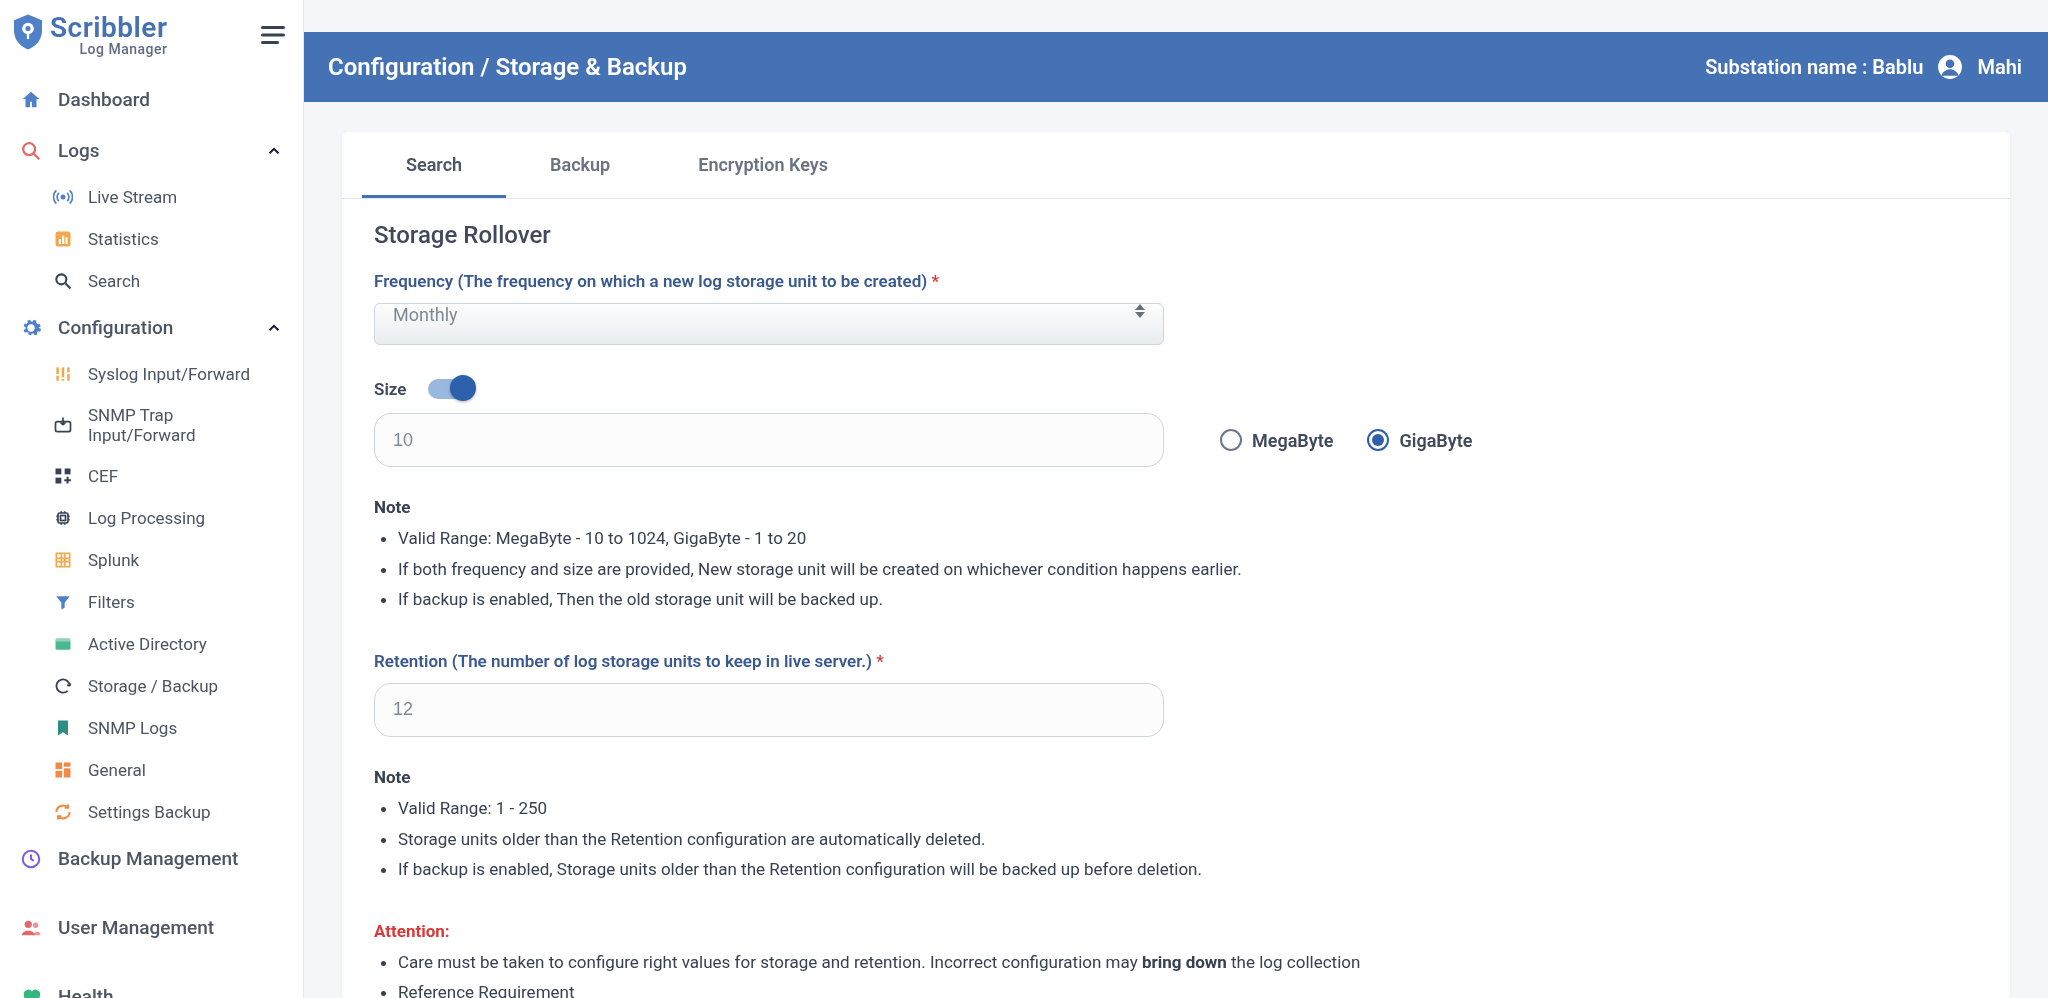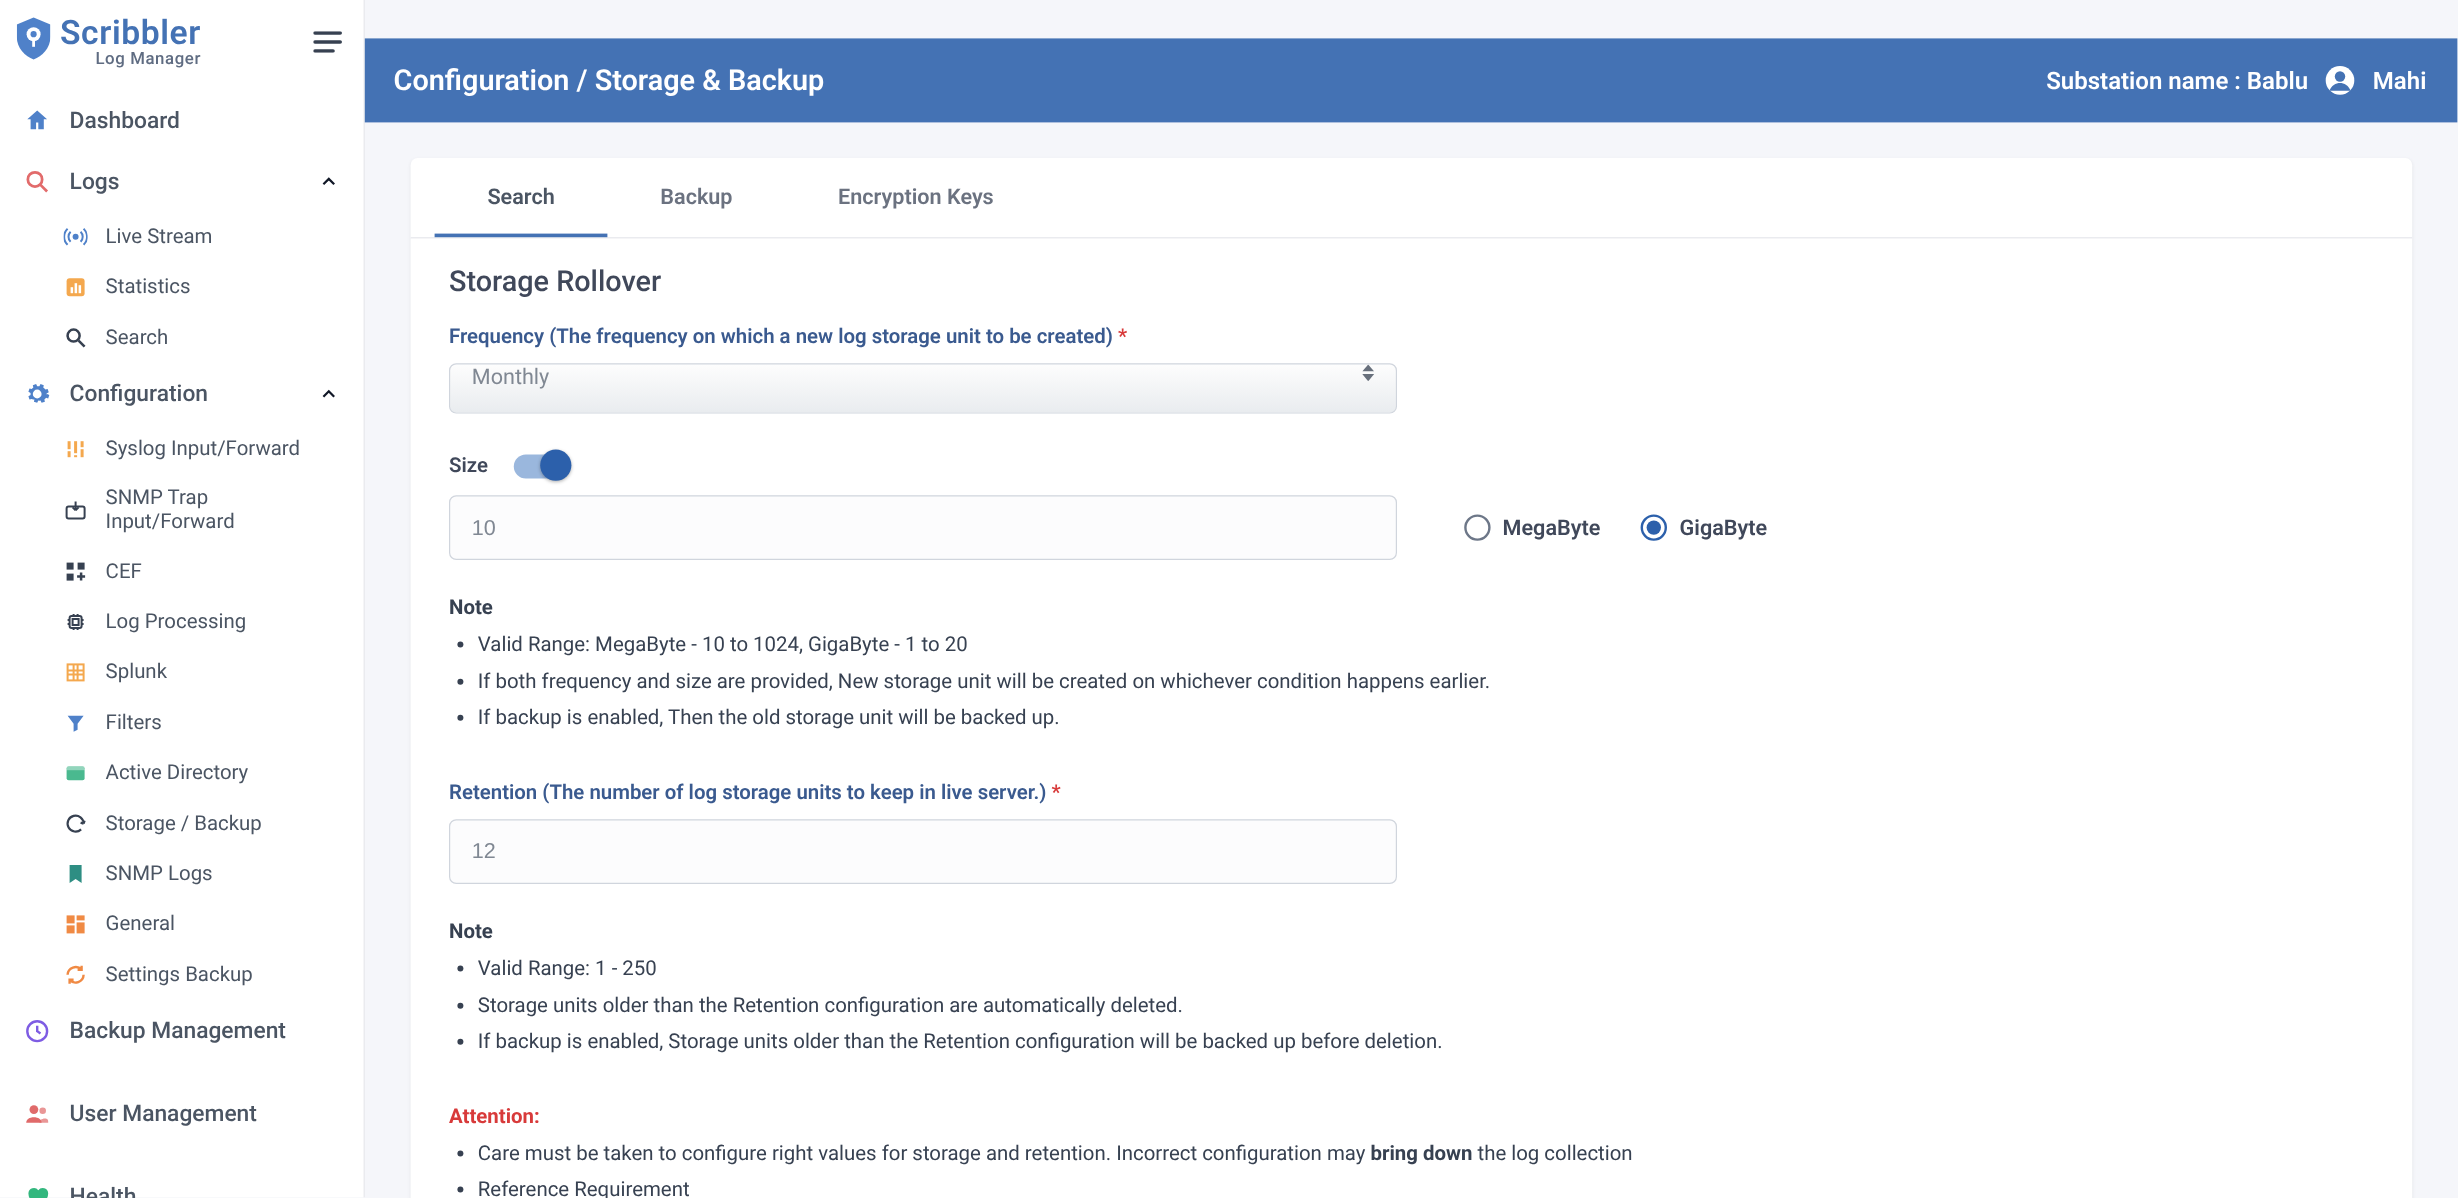--- a/index.html
+++ b/index.html
@@ -133,21 +133,21 @@
   .size-row { display:flex; align-items:center; gap:22px; margin-bottom: 14px;}
   .size-label { font-size:17px; font-weight:600; color:#40485a;}
   .toggle { width:46px; height:20px; background:#9ab7dd; border-radius:12px; position:relative; cursor:pointer;}
   .toggle .knob { position:absolute; right:-2px; top:-4px; width:26px; height:26px; border-radius:50%; background:#2c60ab; box-shadow:0 1px 3px rgba(0,0,0,0.3);}
 
   .size-inputs { display:flex; align-items:center; gap:56px; margin-bottom:30px;}
   .text-input {
     width:790px; max-width:100%;
     height:54px;
     border:1px solid #d0d5dd;
-    border-radius:6px;
+    border-radius:17px;
     padding: 0 18px;
     font-size:18px;
     color:#808893;
     background:#fcfcfd;
   }
 
   .radios { display:flex; align-items:center; gap:34px;}
   .radio { display:flex; align-items:center; gap:10px; font-size:18px; font-weight:600; color:#40485a; cursor:pointer;}
   .radio .r-outer { width:22px; height:22px; border:2px solid #6d7788; border-radius:50%; display:flex; align-items:center; justify-content:center;}
   .radio.selected .r-outer { border-color:#2c60ab;}

